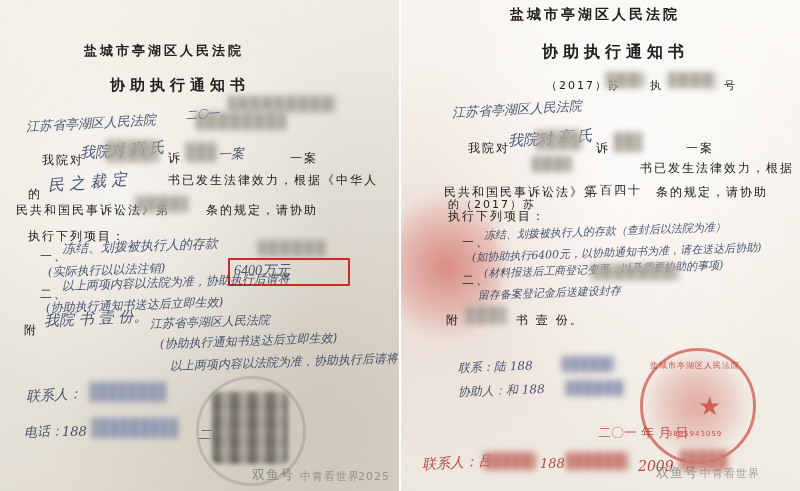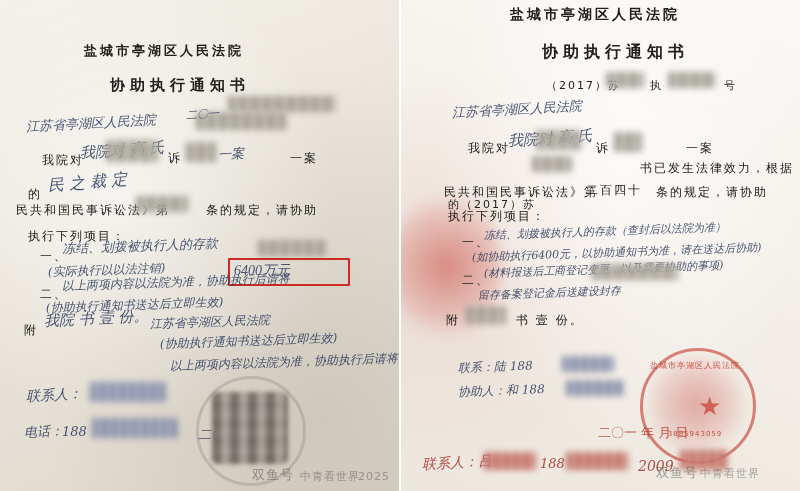--- a/index.html
+++ b/index.html
@@ -219,20 +219,21 @@
     <div class="printed body-line" style="left:42px; top:152px; font-size:12px;">我院对</div>
     <div class="hand hand-dark" style="left:80px; top:144px; font-size:15px; transform:rotate(-4deg);">我院对 高 氏</div>
     <div class="blur blur-gray" style="left:106px; top:140px; width:52px; height:22px;"></div>
     <div class="printed body-line" style="left:168px; top:150px; font-size:12px;">诉</div>
     <div class="blur blur-gray" style="left:186px; top:142px; width:30px; height:20px;"></div>
     <div class="hand hand-dark" style="left:218px; top:146px; font-size:13px; transform:rotate(-3deg);">一案</div>
     <div class="printed body-line" style="left:290px; top:150px; font-size:12px;">一案</div>
 
     <div class="printed body-line" style="left:28px; top:186px; font-size:12px;">的</div>
     <div class="hand hand-dark" style="left:48px; top:176px; font-size:16px; transform:rotate(-5deg);">民 之 裁 定</div>
+    <div class="printed body-line" style="left:168px; top:172px; font-size:12px;">书已发生法律效力，根据《中华人</div>
     <div class="printed body-line" style="left:16px; top:202px; font-size:12px;">民共和国民事诉讼法》第</div>
     <div class="blur blur-gray" style="left:136px; top:196px; width:52px; height:16px;"></div>
     <div class="printed body-line" style="left:206px; top:202px; font-size:12px;">条的规定，请协助</div>
 
     <div class="printed body-line" style="left:28px; top:228px; font-size:12px;">执行下列项目：</div>
 
     <div class="printed body-line" style="left:40px; top:248px; font-size:12px;">一、</div>
     <div class="hand hand-dark" style="left:62px; top:240px; font-size:13px; transform:rotate(-2deg);">冻结、划拨被执行人的存款</div>
     <div class="blur blur-gray" style="left:258px; top:240px; width:68px; height:16px;"></div>
 

